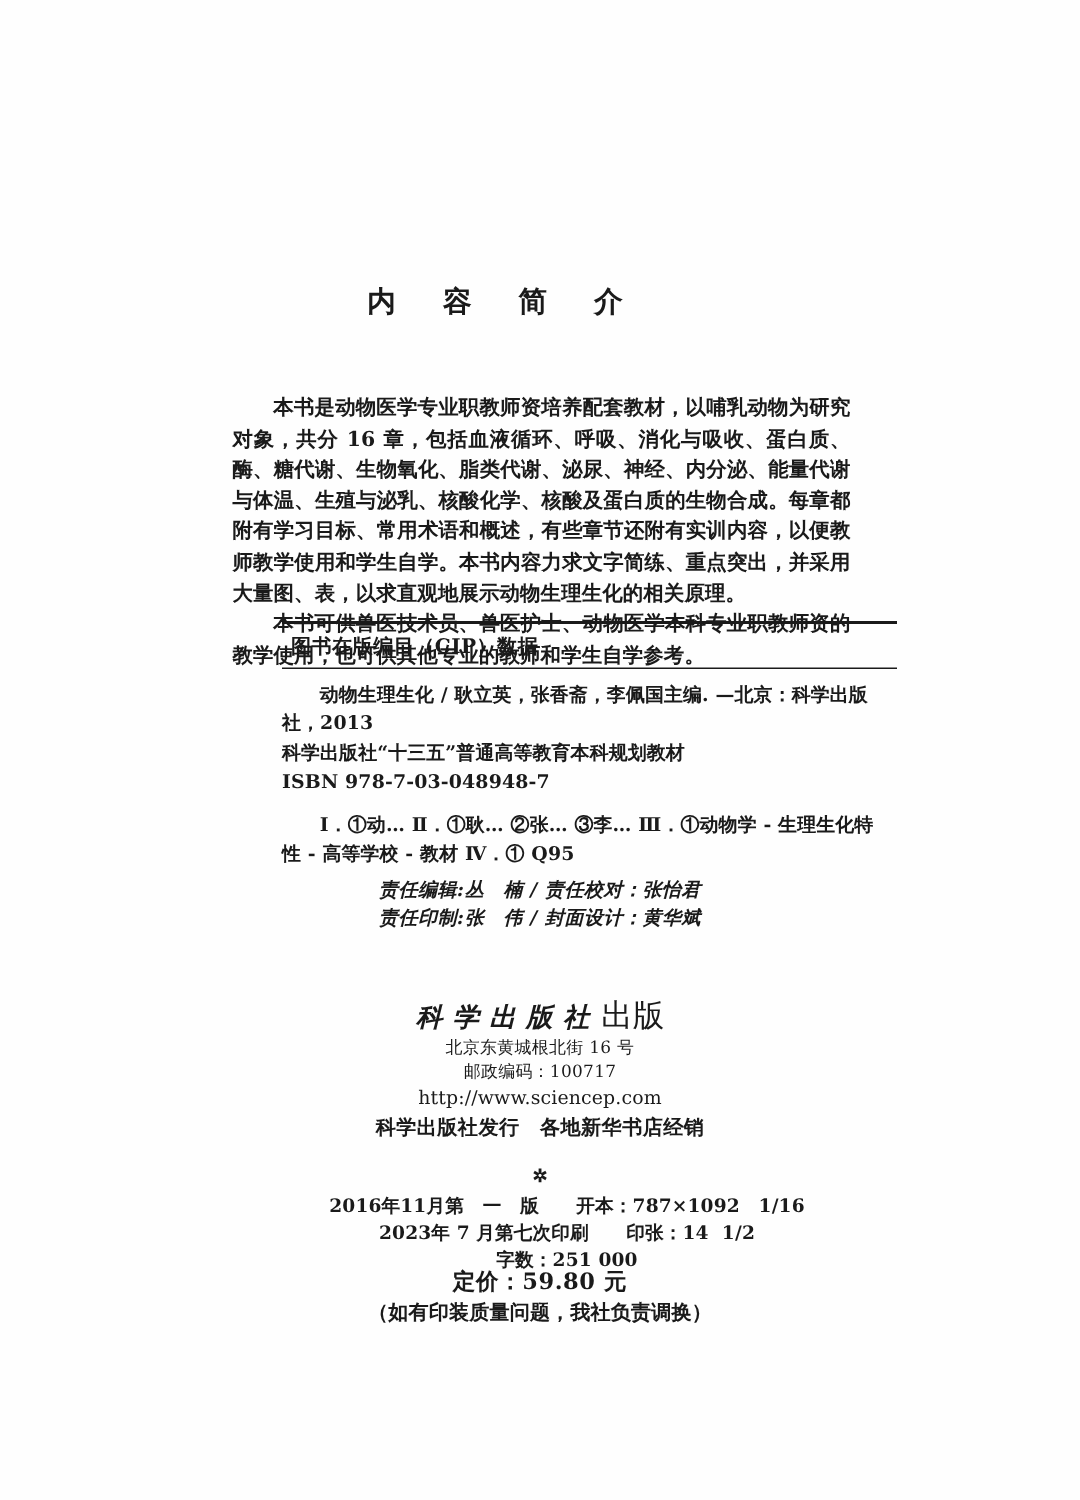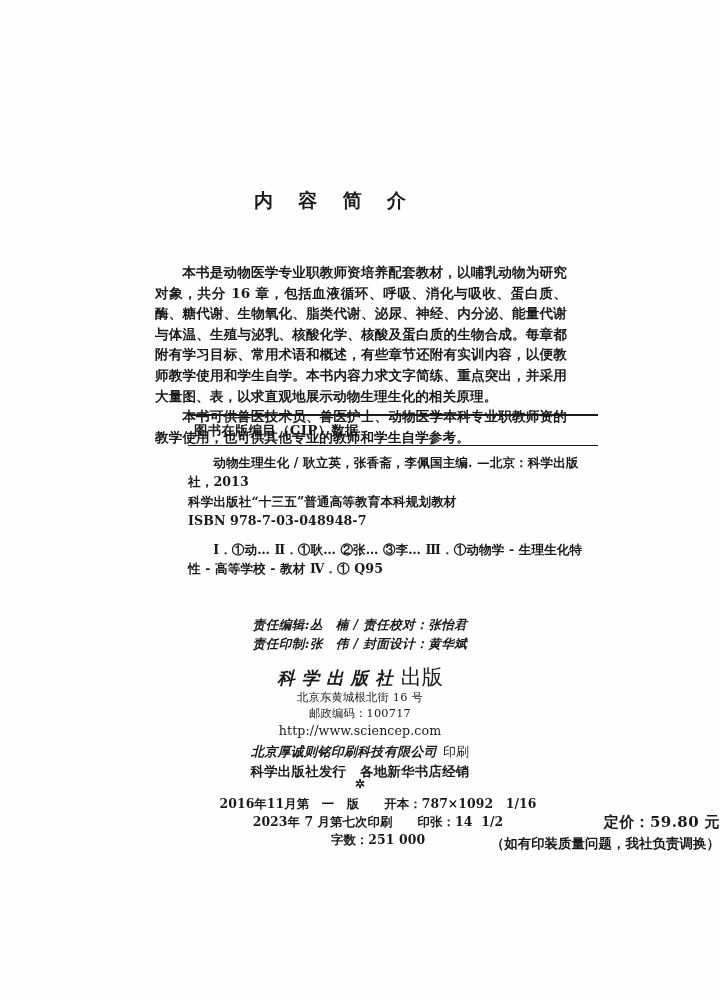--- a/index.html
+++ b/index.html
@@ -27,21 +27,21 @@
   
   .intro-title {
     position: absolute;
     left: 0; top: 188px;
     width: 660px;
     text-align: center;
     font-size: 19px;
     font-weight: bold;
     letter-spacing: 10px;
     text-indent: 10px;
-    font-family: Liberation Sans, sans-serif;
+    font-family: Liberation Mono, monospace;
   }
 
   .intro-body {
     position: absolute;
     left: 155px;
     top: 236px;
     width: 412px;
     font-size: 13.6px;
     line-height: 20.6px;
     text-align: justify;
@@ -97,21 +97,20 @@
     left: 0;
     top: 584px;
     width: 720px;
     text-align: center;
     font-size: 12.6px;
     line-height: 18.5px;
     font-family: "DejaVu Serif", "Liberation Serif", serif;
     font-weight: bold;
     font-style: italic;
     letter-spacing: 0.4px;
-    margin-top: 32px;
   }
 
   
   .publisher {
     position: absolute;
     left: 0;
     top: 665px;
     width: 720px;
     text-align: center;
   }
@@ -194,23 +193,23 @@
     font-size: 12.4px;
     line-height: 18.2px;
     letter-spacing: 0.1px;
     font-weight: 600;
   }
   .specs .row { white-space: pre; padding-left: 36px; }
 
   .price {
     position: absolute;
     left: 0;
-    top: 812px;
-    width: 720px;
-    text-align: right;
+    top: 844px;
+    width: 720px;
+    text-align: center;
   }
   .price-main {
     font-size: 15px;
     font-weight: bold;
     line-height: 21px;
     letter-spacing: 0.4px;
   }
   .price-note {
     font-size: 13.4px;
     line-height: 20px;
@@ -254,23 +253,20 @@
   <div class="publisher">
     <div class="pub-logo-line">
       <span class="pub-logo">科学出版社</span><span class="pub-suffix">出版</span>
     </div>
     <div class="pub-addr">北京东黄城根北街 16 号</div>
     <div class="pub-addr">邮政编码：100717</div>
     <div class="pub-url">http://www.sciencep.com</div>
   </div>
 
   <div class="printing">
-    <div class="printer-line">
-      <span class="printer-name">北京厚诚则铭印刷科技有限公司</span><span class="printer-suffix">印刷</span>
-    </div>
     <div class="distrib-line">科学出版社发行　各地新华书店经销</div>
   </div>
 
   <div class="asterisk">✲</div>
 
   <div class="specs">
     <div class="row">2016年11月第　一　版　　开本：787×1092　1/16</div>
     <div class="row">2023年 7 月第七次印刷　　印张：14  1/2</div>
     <div class="row">字数：251 000</div>
   </div>

